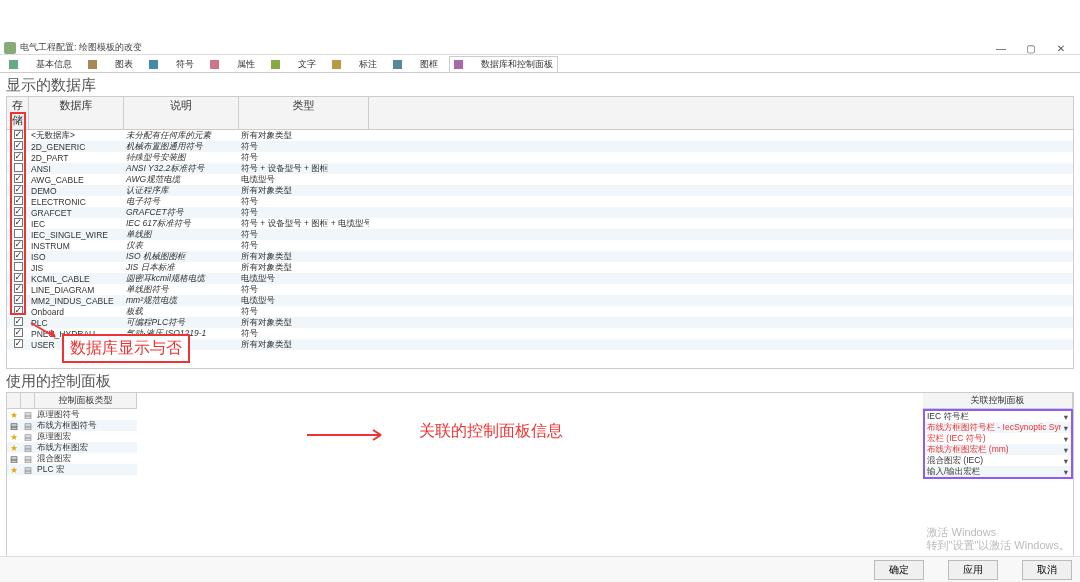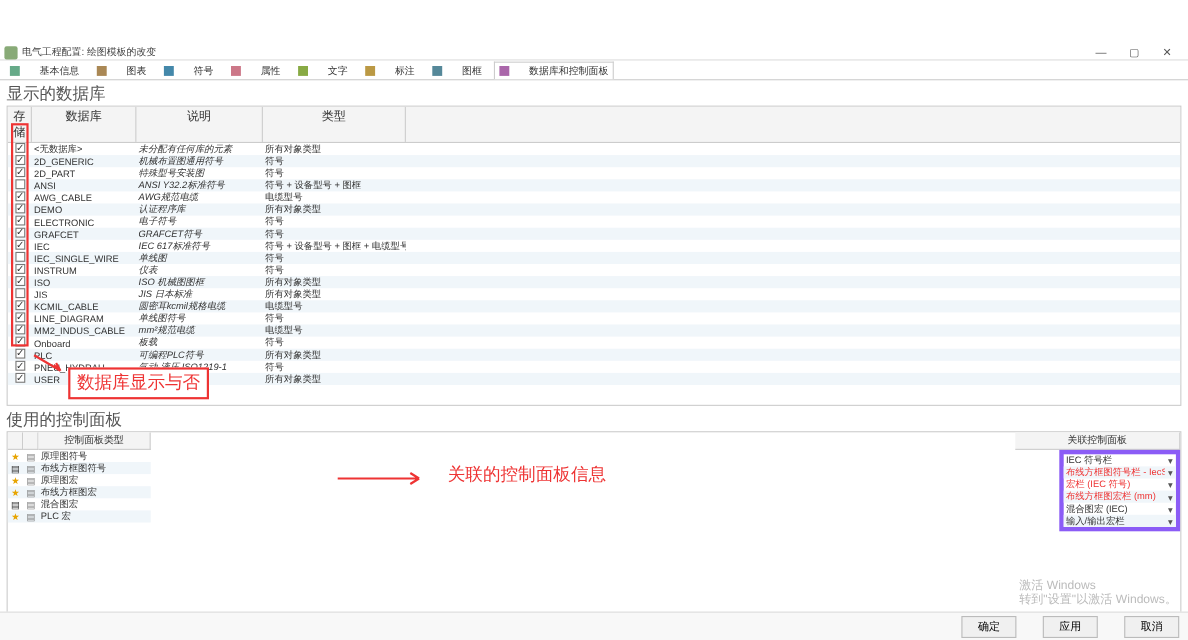--- a/index.html
+++ b/index.html
@@ -38,30 +38,30 @@
   .bgh { background: #f4f4f4; border-bottom: 1px solid #ccc; text-align: center; font-size: 9px; padding: 1px 0; border-right: 1px solid #ccc; }
   .bl-head { display: flex; }
   .bl-head .bgh-icon { width: 14px; } .bl-head .bgh-icon2 { width: 14px; } .bl-head .bgh-type { flex:1; }
   .bl-row { display: flex; height: 11px; align-items: center; font-size: 8.5px; }
   .bl-row .ic1 { width: 14px; text-align: center; }
   .bl-row .ic2 { width: 14px; text-align: center; color: #777; }
   .bl-row .txt { flex: 1; padding-left: 2px; }
   .star { color: #e7a400; }
   .bl-row:nth-child(even) { background: #f0f6fa; }
   .br-head { }
-  .br-body { border: 4px solid #8b5cf6; margin-left: 40px; }
+  .br-body { border: 2px solid #8b5cf6; }
   .br-row { display: flex; height: 11px; align-items: center; font-size: 8.5px; }
   .br-row:nth-child(even) { background: #f0f6fa; }
   .br-row .txt { flex: 1; padding-left: 2px; white-space: nowrap; overflow: hidden; }
   .br-row .dd { width: 10px; text-align: center; color: #555; cursor: pointer; }
   .red-text { color: #e33; }
 
   .anno-arrow2 { position: absolute; left: 298px; top: 32px; color: #e33; }
   .anno-arrow2 svg { width: 80px; height: 20px; }
-  .anno-text2 { position: absolute; left: 400px; top: 28px; color: #e33; font-size: 16px; }
+  .anno-text2 { position: absolute; left: 412px; top: 28px; color: #e33; font-size: 16px; }
 
   .footer { position: absolute; bottom: 0; left: 0; right: 0; height: 26px; display: flex; align-items: center; justify-content: flex-end; padding: 0 8px; gap: 24px; border-top: 1px solid #ddd; background: #f8f8f8; }
   .footer button { font-size: 10px; padding: 2px 14px; background: #f0f0f0; border: 1px solid #bbb; cursor: pointer; }
   .watermark { position: absolute; right: 10px; bottom: 30px; text-align: left; color: #bbb; font-size: 11px; line-height: 1.2; pointer-events: none; }
   .chk { display:inline-block; width:9px; height:9px; border:1px solid #777; background:#fff; position:relative; }
   .chk.on::after { content:"✓"; position:absolute; top:-2px; left:0; font-size:9px; color:#333; }
 </style>
 </head>
 <body>
 

